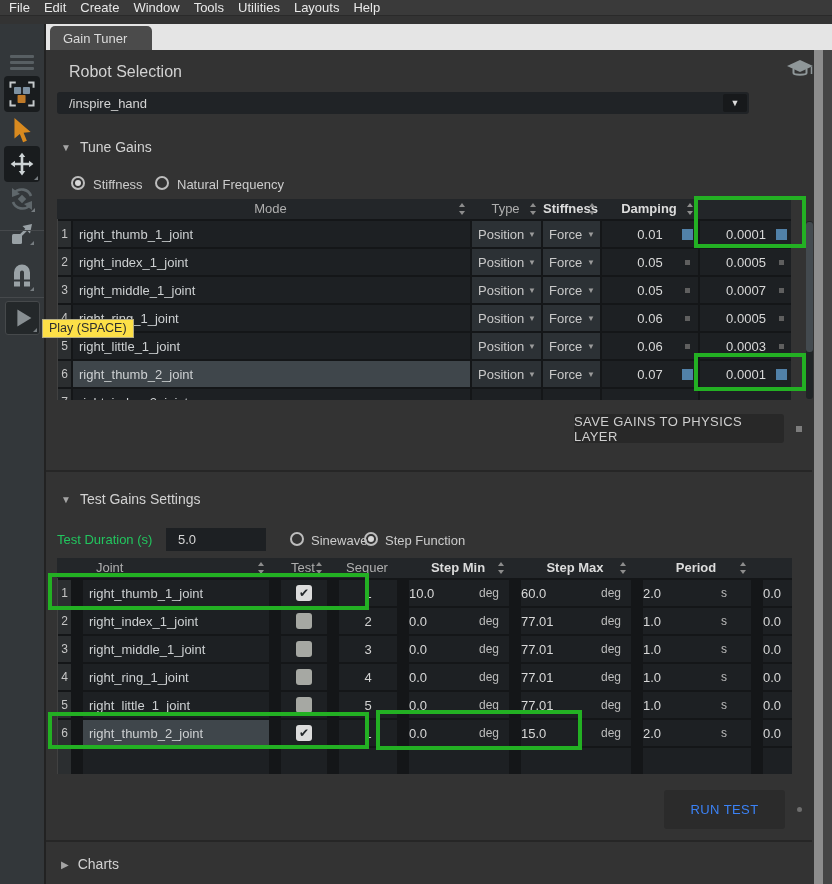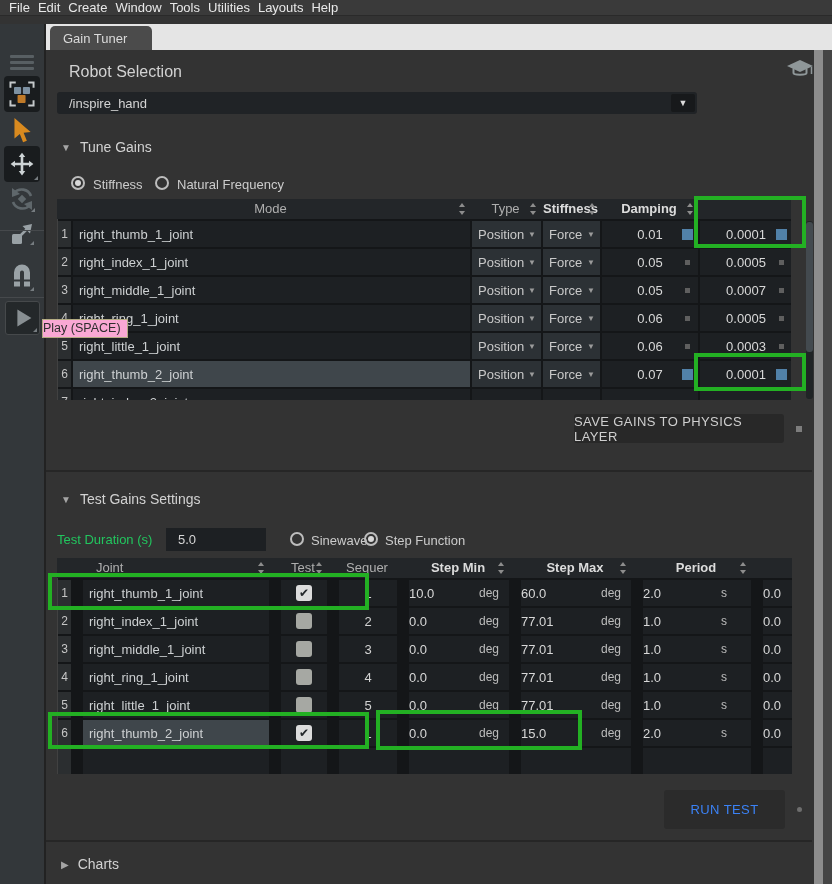--- a/index.html
+++ b/index.html
@@ -2,21 +2,21 @@
 <html><head>
 <meta charset="utf-8">
 <style>
   * { margin:0; padding:0; box-sizing:border-box; }
   html,body { width:832px; height:884px; background:#333333; overflow:hidden;
     font-family:"Liberation Sans","DejaVu Sans",sans-serif; }
   .abs { position:absolute; }
 
   
   #menubar { position:absolute; left:0; top:0; width:832px; height:16px; background:#3a3a3a;
-    display:flex; align-items:center; padding-left:9px; gap:8px; border-bottom:1px solid #2a2a2a;}
+    display:flex; align-items:center; padding-left:9px; gap:14px; border-bottom:1px solid #2a2a2a;}
   .menu-item { font-size:13px; color:#e8e8e8; cursor:default; }
 
   
   #toolbar { position:absolute; left:0; top:24px; width:44px; height:860px; background:#33373a; }
   #toolbar .vsep { position:absolute; left:0; width:44px; height:1px; background:#46494c; }
   .hamburger { position:absolute; left:10px; top:31px; width:24px; }
   .hamburger div { height:3px; background:#585f63; margin-bottom:3px; border-radius:1px; }
   .toolbtn { position:absolute; border-radius:4px; display:flex; align-items:center; justify-content:center; }
   .toolbtn.dark { background:#191c1e; }
   .corner:after { content:""; position:absolute; right:2px; bottom:2px; width:0; height:0;
@@ -30,21 +30,21 @@
   #content { position:absolute; left:46px; top:50px; width:766px; height:834px; background:#333333; }
   #right-scroll { position:absolute; left:814px; top:50px; width:9px; height:834px; background:#8d8d8d; }
   #right-edge { position:absolute; left:823px; top:50px; width:9px; height:834px; background:#454545; }
 
   .section-title { position:absolute; display:flex; align-items:center; gap:9px; }
   .tri { font-size:10px; color:#a5a5a5; }
   .section-label { font-size:14px; color:#d2d2d2; }
   .plain-label { font-size:13px; color:#22c55e; }
 
   #robot-label { position:absolute; left:69px; top:63px; font-size:16px; color:#d2d2d2; }
-  #combo { position:absolute; left:57px; top:92px; width:640px; height:22px; background:#202326;
+  #combo { position:absolute; left:57px; top:92px; width:692px; height:22px; background:#202326;
     border-radius:3px; display:flex; align-items:center; }
   #combo .combo-text { font-size:13px; color:#d4d4d4; padding-left:12px; flex:1; }
   #combo .combo-arrow { width:24px; height:18px; margin-right:2px; background:#17191b; border-radius:2px;
     display:flex; align-items:center; justify-content:center; color:#dcdcdc; font-size:9px; }
 
   
   .radio { position:absolute; width:14px; height:14px; border-radius:50%; border:2px solid #bdbdbd; background:transparent; }
   .radio.checked:after { content:""; position:absolute; left:2px; top:2px; width:6px; height:6px; border-radius:50%; background:#d8d8d8; }
   .radio-label { position:absolute; font-size:13px; color:#cccccc; }
 
@@ -92,22 +92,22 @@
   #t1-scroll-thumb { position:absolute; left:806px; top:222px; width:7px; height:130px; background:#434a4f; border-radius:3px; }
 
   
   #duration-input { position:absolute; left:166px; top:528px; width:100px; height:23px; background:#1d2023;
     color:#d6d6d6; font-size:13px; display:flex; align-items:center; padding-left:12px; }
 
   
   .green-box { position:absolute; border:4px solid #23b023; pointer-events:none; }
 
   
-  #tooltip { position:absolute; left:42px; top:319px; background:#f9a8d4; border:1px solid #b3ab82;
-    color:#2e2e2e; font-size:12.5px; padding:1px 6px 2px 0; white-space:nowrap; }
+  #tooltip { position:absolute; left:42px; top:319px; background:#fde047; border:1px solid #b3ab82;
+    color:#2e2e2e; font-size:12.5px; padding:1px 6px 2px 6px; white-space:nowrap; }
 </style>
 </head>
 <body>
 
 <div id="menubar">
     <span class="menu-item">File</span>
     <span class="menu-item">Edit</span>
     <span class="menu-item">Create</span>
     <span class="menu-item">Window</span>
     <span class="menu-item">Tools</span>

